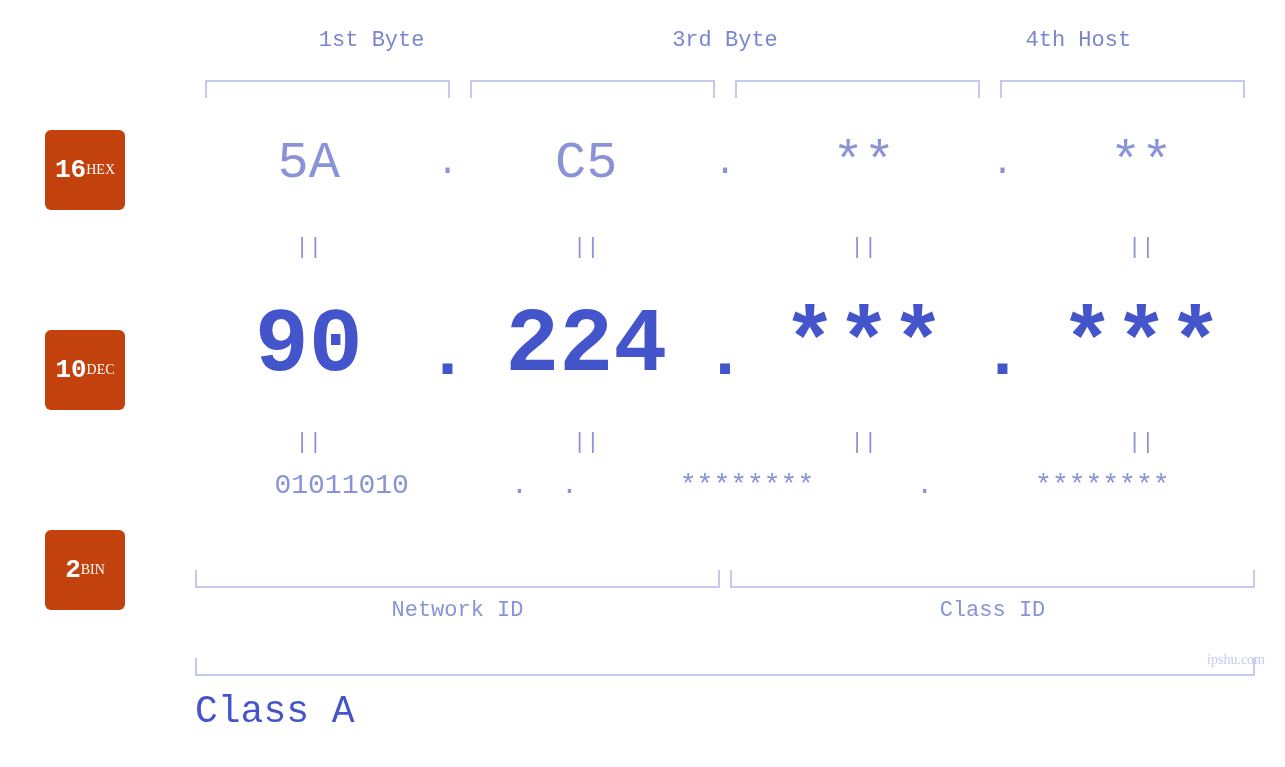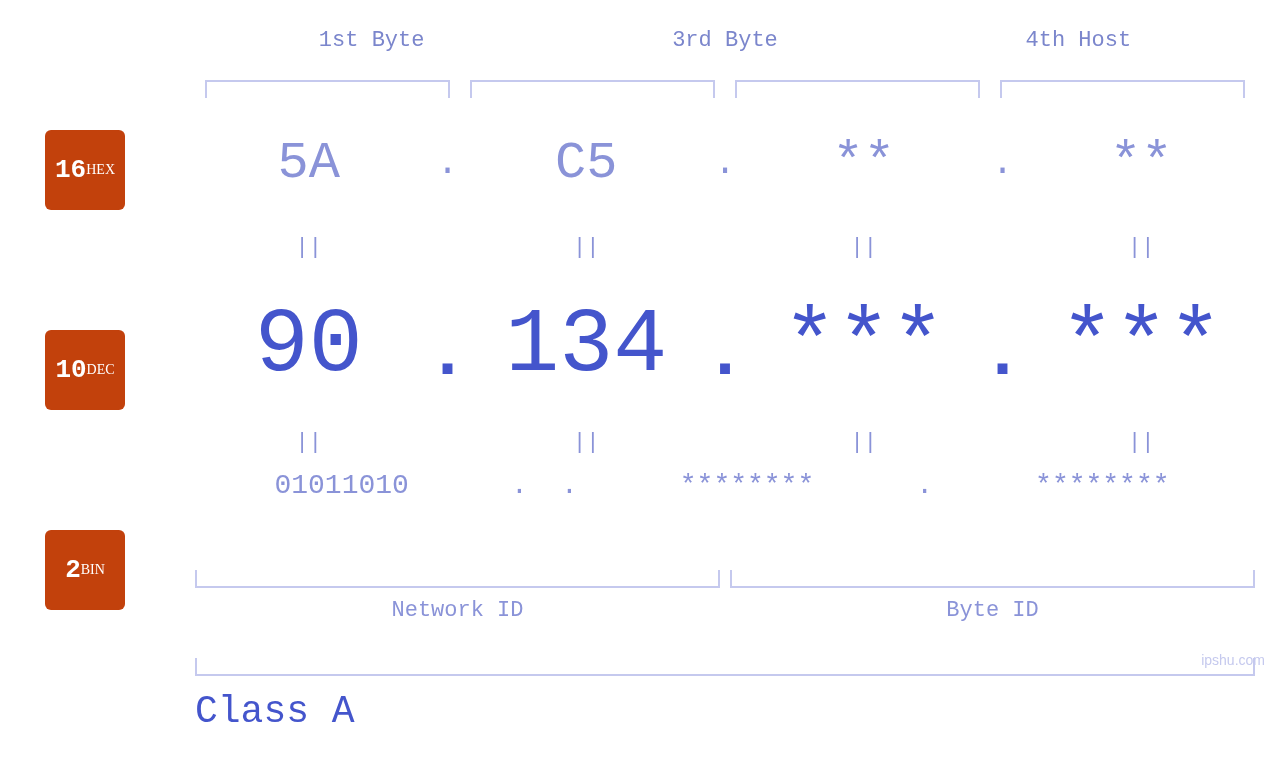--- a/index.html
+++ b/index.html
@@ -130,21 +130,21 @@
 
     .hex-val {
       font-size: 52px;
       color: #8a93d8;
       font-family: 'Courier New', Courier, monospace;
     }
 
     .dec-val {
       font-size: 90px;
       color: #4455cc;
-      font-weight: normal;
+      font-weight: bold;
       font-family: 'Courier New', Courier, monospace;
     }
 
     .bin-val {
       font-size: 28px;
       color: #8a93d8;
       font-family: 'Courier New', Courier, monospace;
     }
 
     .sep-hex {
@@ -274,21 +274,21 @@
       font-family: 'Courier New', Courier, monospace;
     }
 
     
     .watermark {
       position: absolute;
       bottom: 14px;
       right: 20px;
       color: #c5c9ee;
       font-size: 14px;
-      font-family: Liberation Sans, sans-serif;
+      font-family: Liberation Serif, serif;
       margin-top: 26px;
     }
 
     .masked {
       color: #8a93d8;
     }
 
     .masked-dark {
       color: #4455cc;
     }
@@ -353,21 +353,21 @@
     <div class="eq-sep"></div>
     <div class="eq-cell">||</div>
   </div>
 
   <div class="row-dec">
     <div class="cell">
       <span class="dec-val">90</span>
     </div>
     <div class="sep sep-dec">.</div>
     <div class="cell">
-      <span class="dec-val">134</span>
+      <span class="dec-val">224</span>
     </div>
     <div class="sep sep-dec">.</div>
     <div class="cell">
       <span class="dec-val masked-dark">***</span>
     </div>
     <div class="sep sep-dec">.</div>
     <div class="cell">
       <span class="dec-val masked-dark">***</span>
     </div>
   </div>
@@ -397,21 +397,21 @@
     </div>
   </div>
 
   <div class="bottom-brackets">
     <div class="bracket-net"></div>
     <div class="bracket-host"></div>
   </div>
 
   <div class="id-labels">
     <div class="net-id-label">Network ID</div>
-    <div class="host-id-label">Byte ID</div>
+    <div class="host-id-label">Class ID</div>
   </div>
 
   <div class="bottom-full-bracket"></div>
 
   <div class="class-label">Class A</div>
 
   <div class="watermark">ipshu.com</div>
 
 </div>
 

